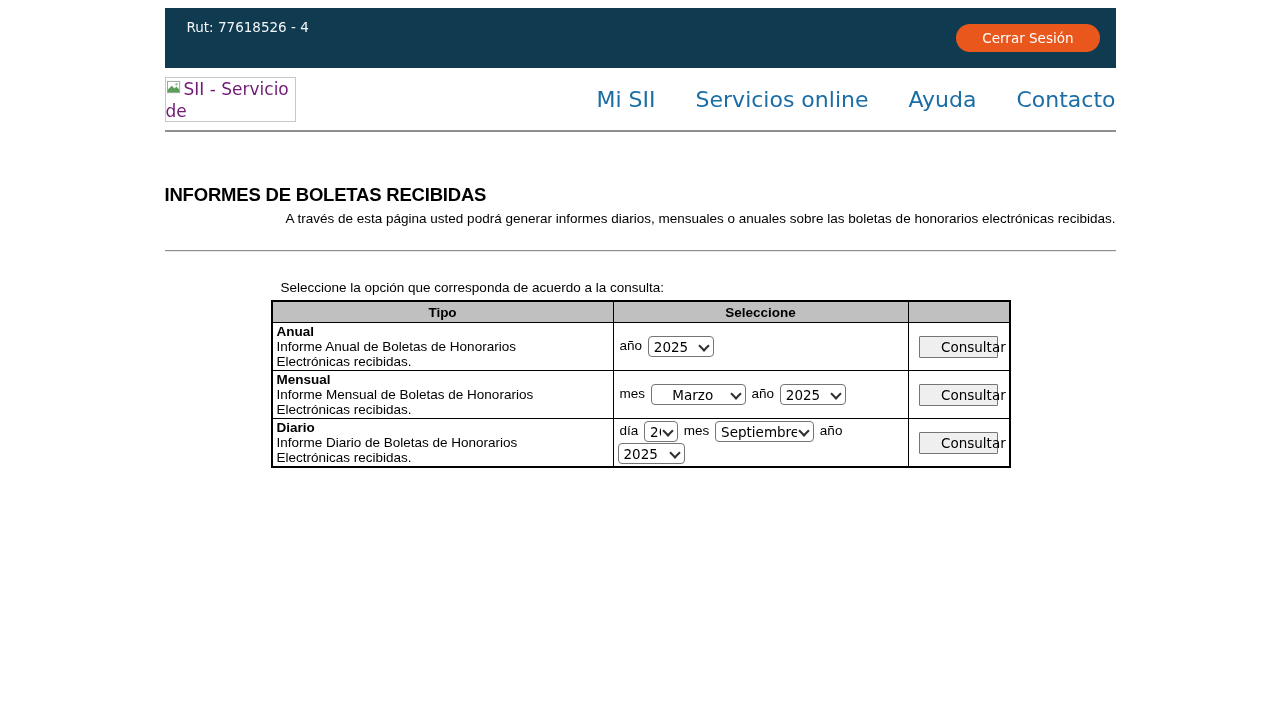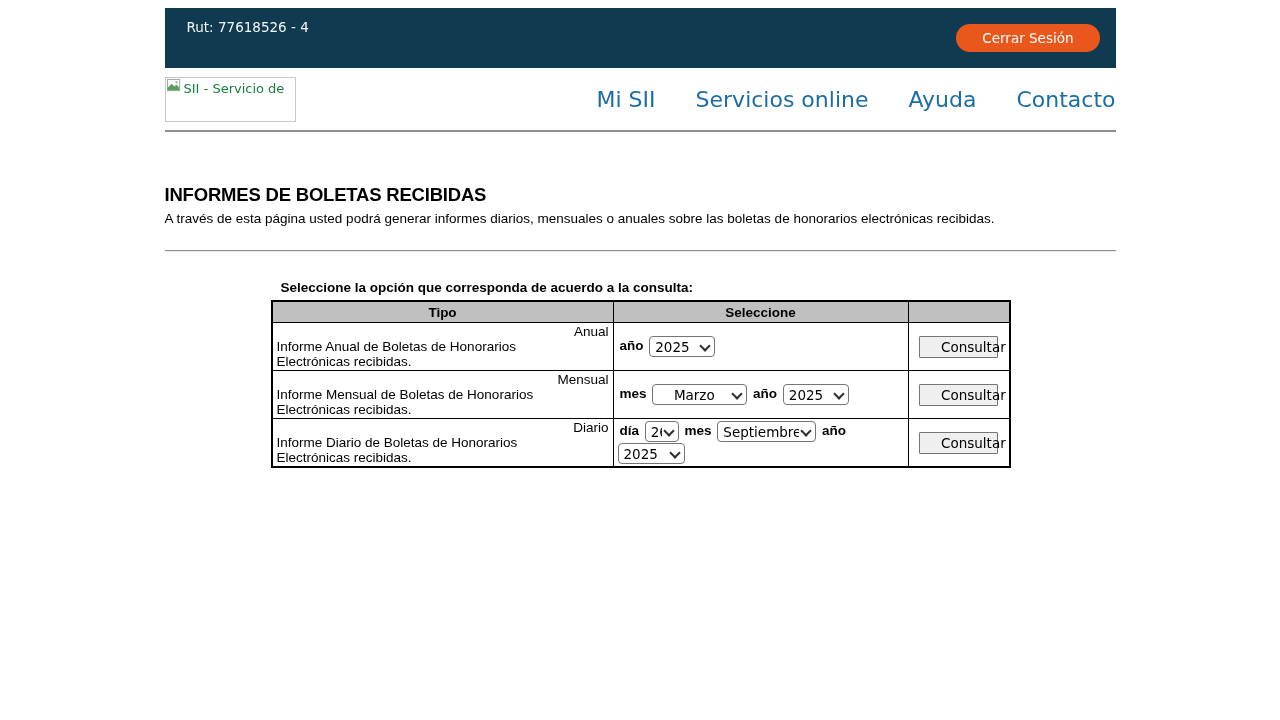--- a/index.html
+++ b/index.html
@@ -20,54 +20,54 @@
     font-family: "DejaVu Sans", sans-serif;
   }
 
   
   .header {
     height: 62px; border-bottom: 2px solid #8f8f8f;
     display: flex; align-items: center; justify-content: space-between;
   }
   .logo-box {
     display: block; width: 129px; height: 43px; border: 1px solid #c8c8c8;
-    overflow: hidden; color: #15803d; font-size: 13px; line-height: 22px;
+    overflow: hidden; color: #701a75; font-size: 17px; line-height: 22px;
     text-decoration: none; font-family: "DejaVu Sans", sans-serif;
   }
   .broken-icon { display: inline-block; margin: 0 2px 0 1px; }
   .nav { display: flex; gap: 40px; font-family: "DejaVu Sans", sans-serif; }
   .nav a { color: #1b6da6; text-decoration: none; font-size: 22px; }
 
   
   .main { padding-top: 52px; color: #000; }
   .page-title { margin: 0; font-size: 18.5px; font-weight: bold; letter-spacing: -0.2px; }
-  .page-desc { margin: 5px 0 0; font-size: 13.5px; }
+  .page-desc { margin: 5px 0 0; font-size: 13.5px; text-align: right; }
   .rule {
     margin: 24px 0 0; border: none; height: 0;
     border-top: 1px solid #8f8f8f; border-bottom: 1px solid #e9e9e9;
   }
 
   
   .form-area { margin: 28px 0 0 106px; }
-  .form-caption { font-weight: bold; font-size: 13.5px; margin: 0 0 5px 10px; }
+  .form-caption { font-weight: normal; font-size: 13.5px; margin: 0 0 5px 10px; }
   table.report-table { border-collapse: collapse; border: 2px solid #000; }
   .report-table th {
     background: #c0c0c0; border: 1px solid #000; font-size: 13.5px;
     height: 20px; padding: 0 2px; font-weight: bold; text-align: center;
   }
   .report-table td { border: 1px solid #000; font-size: 13.5px; padding: 1px 4px; }
   .col-tipo { width: 336px; }
   .col-sel  { width: 290px; }
   .col-btn  { width: 96px; }
   td.cell-tipo { vertical-align: top; line-height: 15px; height: 45px; }
-  .row-title { font-weight: normal; text-align: right; }
+  .row-title { font-weight: bold; }
   .row-desc { width: 300px; }
   td.cell-sel { vertical-align: middle; }
   td.cell-btn { text-align: center; vertical-align: middle; }
-  .field-label { margin: 0 2px; font-weight: bold; }
+  .field-label { margin: 0 2px; }
   .line2 { margin-top: 1px; }
 
   .selw { position: relative; display: inline-block; vertical-align: middle; }
   .selw select {
     appearance: none; -webkit-appearance: none;
     border: 1px solid #757575; border-radius: 4px; background: #ffffff;
     font-size: 13.5px; height: 21px; padding: 0 16px 0 5px; color: #000;
     font-family: "DejaVu Sans", sans-serif;
   }
   .chev {

